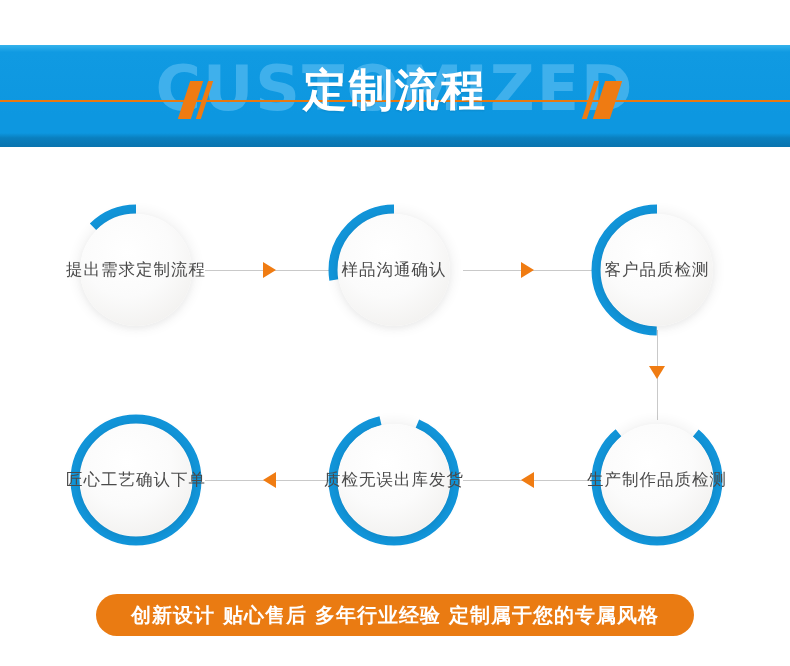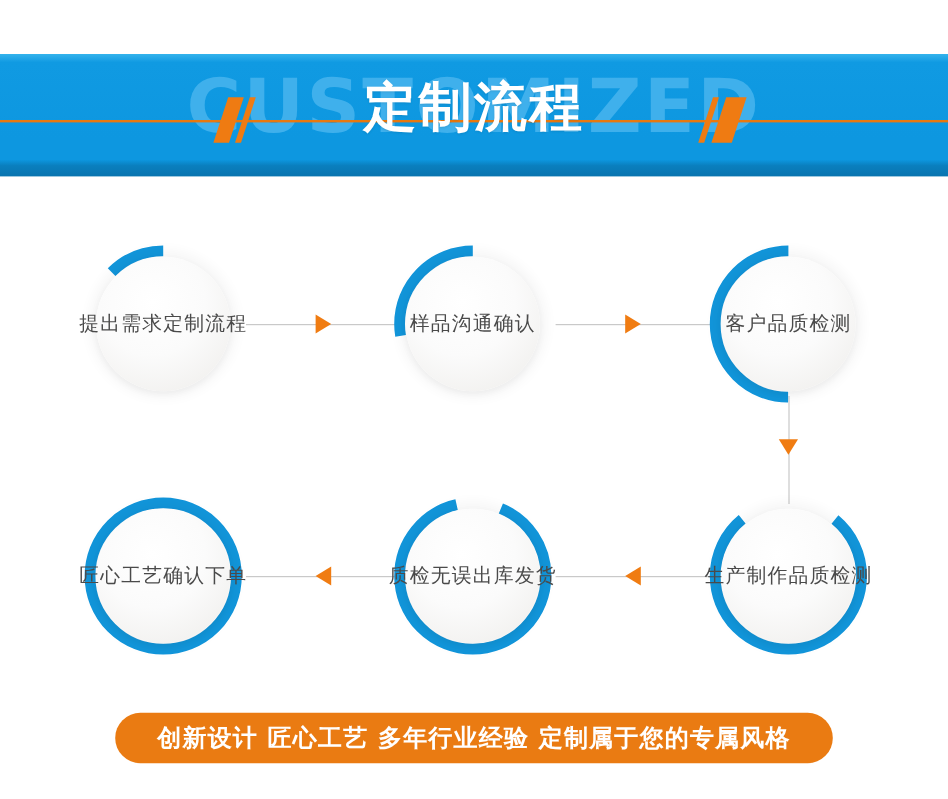--- a/index.html
+++ b/index.html
@@ -275,14 +275,14 @@
     </svg>
     <div class="node-disc">
       <span class="node-line">匠心工艺</span>
       <span class="node-line">确认下单</span>
     </div>
   </div>
 
 </div>
 
 <div id="footer-pill">
-  <span id="footer-pill-text">创新设计 匠心工艺 多年行业经验 定制属于您的专属风格</span>
+  <span id="footer-pill-text">创新设计 贴心售后 多年行业经验 定制属于您的专属风格</span>
 </div>
 
 </body></html>

